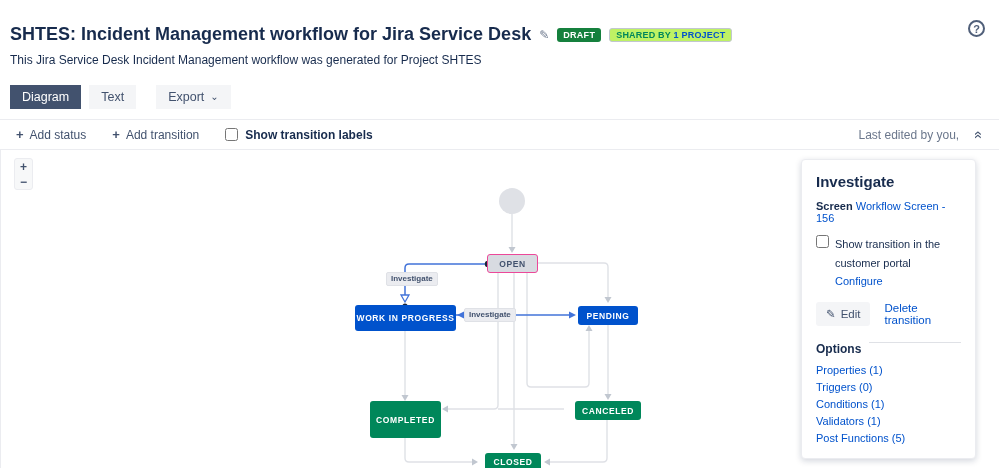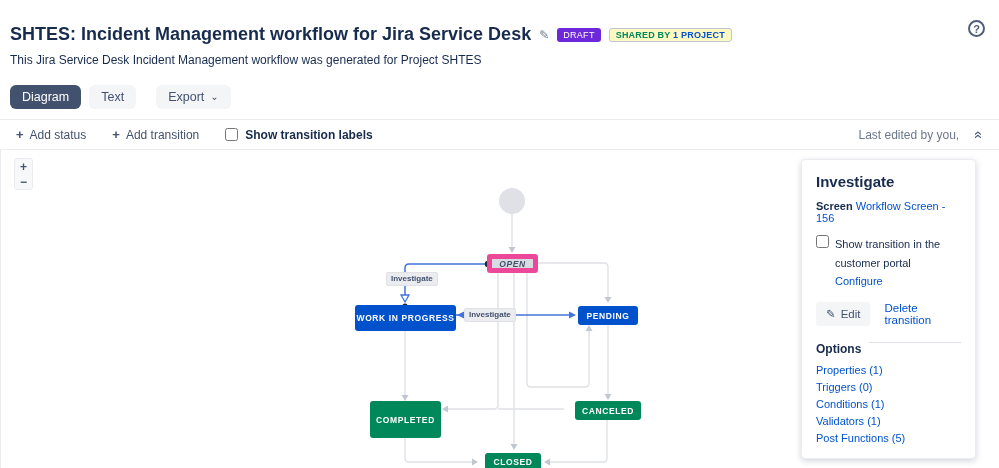--- a/index.html
+++ b/index.html
@@ -3,32 +3,32 @@
 <meta charset="utf-8">
 <style>
   * { margin:0; padding:0; box-sizing:border-box; }
   html,body { width:999px; height:468px; background:#fff; overflow:hidden;
     font-family:"Liberation Sans", sans-serif; color:#172B4D; }
   .header { padding:6px 10px 0 10px; }
   .breadcrumb { font-size:11px; color:#6B778C; cursor:pointer; }
   .title-row { display:flex; align-items:center; gap:8px; margin-top:18px; }
   .page-title { font-size:18px; font-weight:700; color:#172B4D; }
   .pencil { color:#6B778C; font-size:12px; cursor:pointer; }
-  .badge-draft { background:#6d28d9; color:#fff; font-size:9px; font-weight:400;
+  .badge-draft { background:#15803d; color:#fff; font-size:9px; font-weight:700;
     padding:2px 6px; border-radius:3px; letter-spacing:.3px; }
-  .badge-shared { border:1px solid #C1C7D0; background:#fef9c3; border-radius:3px;
+  .badge-shared { border:1px solid #C1C7D0; background:#bef264; border-radius:3px;
     font-size:9px; font-weight:700; padding:1px 6px; letter-spacing:.2px; }
   .badge-shared .g { color:#00875A; }
   .badge-shared .b { color:#0052CC; cursor:pointer; }
   .help-circle { position:absolute; right:14px; top:20px; width:17px; height:17px;
     border:2px solid #505F79; border-radius:50%; color:#505F79; font-size:11px;
     font-weight:700; display:flex; align-items:center; justify-content:center; cursor:pointer; }
   .subtitle { font-size:12px; margin-top:8px; color:#172B4D; }
   .tabs { display:flex; gap:8px; padding:0 10px; margin-top:18px; }
-  .tab { font-size:12.5px; padding:5px 12px; border-radius:6px; background:#F4F5F7;
+  .tab { font-size:12.5px; padding:5px 12px; border-radius:0; background:#F4F5F7;
     color:#42526E; cursor:pointer; display:flex; align-items:center; gap:6px; }
   .tab.active { background:#42526E; color:#fff; }
   .tab.export { margin-left:12px; }
   .chev { font-size:10px; line-height:1; }
   .toolbar { margin-top:10px; height:31px; border-top:1px solid #EBECF0;
     border-bottom:1px solid #EBECF0; display:flex; align-items:center;
     padding:0 16px; gap:26px; font-size:12px; color:#42526E; }
   .tool-btn { display:flex; align-items:center; gap:6px; cursor:pointer; }
   .tool-btn .plus { font-weight:700; font-size:13px; color:#42526E; }
   .cb-row { display:flex; align-items:flex-start; gap:7px; }
@@ -43,21 +43,21 @@
     border-left:1px solid #EBECF0; }
   .zoom-ctl { position:absolute; left:13px; top:8px; width:19px; height:32px;
     background:#F7F8F9; border:1px solid #EBECF0; border-radius:3px;
     display:flex; flex-direction:column; align-items:center; justify-content:space-around; }
   .zoom-ctl span { font-size:12px; font-weight:700; color:#42526E; cursor:pointer; line-height:1; }
 
   svg.edges { position:absolute; left:0; top:0; }
   .node { position:absolute; display:flex; align-items:center; justify-content:center;
     font-size:8.5px; font-weight:700; letter-spacing:.6px; border-radius:3px;
     cursor:pointer; }
-  .node.gray { background:#D8DBE1; border:5px solid #ec4899; color:#42526E;font-style:italic; }
+  .node.gray { background:#D8DBE1; border:1px solid #ec4899; color:#42526E; }
   .node.blue { background:#0052CC; color:#fff; }
   .node.green { background:#00875A; color:#fff; }
   .start-circle { position:absolute; width:26px; height:26px; border-radius:50%;
     background:#DFE1E6; cursor:pointer; }
   .t-label { position:absolute; background:#EBECF0; border:1px solid #DFE1E6;
     border-radius:2px; font-size:8px; font-weight:700; color:#42526E;
     padding:1px 4px; line-height:1.2; cursor:pointer; }
 
   .panel { position:absolute; left:800px; top:9px; width:175px;
     background:#fff; border:1px solid #EBECF0; border-radius:4px;

